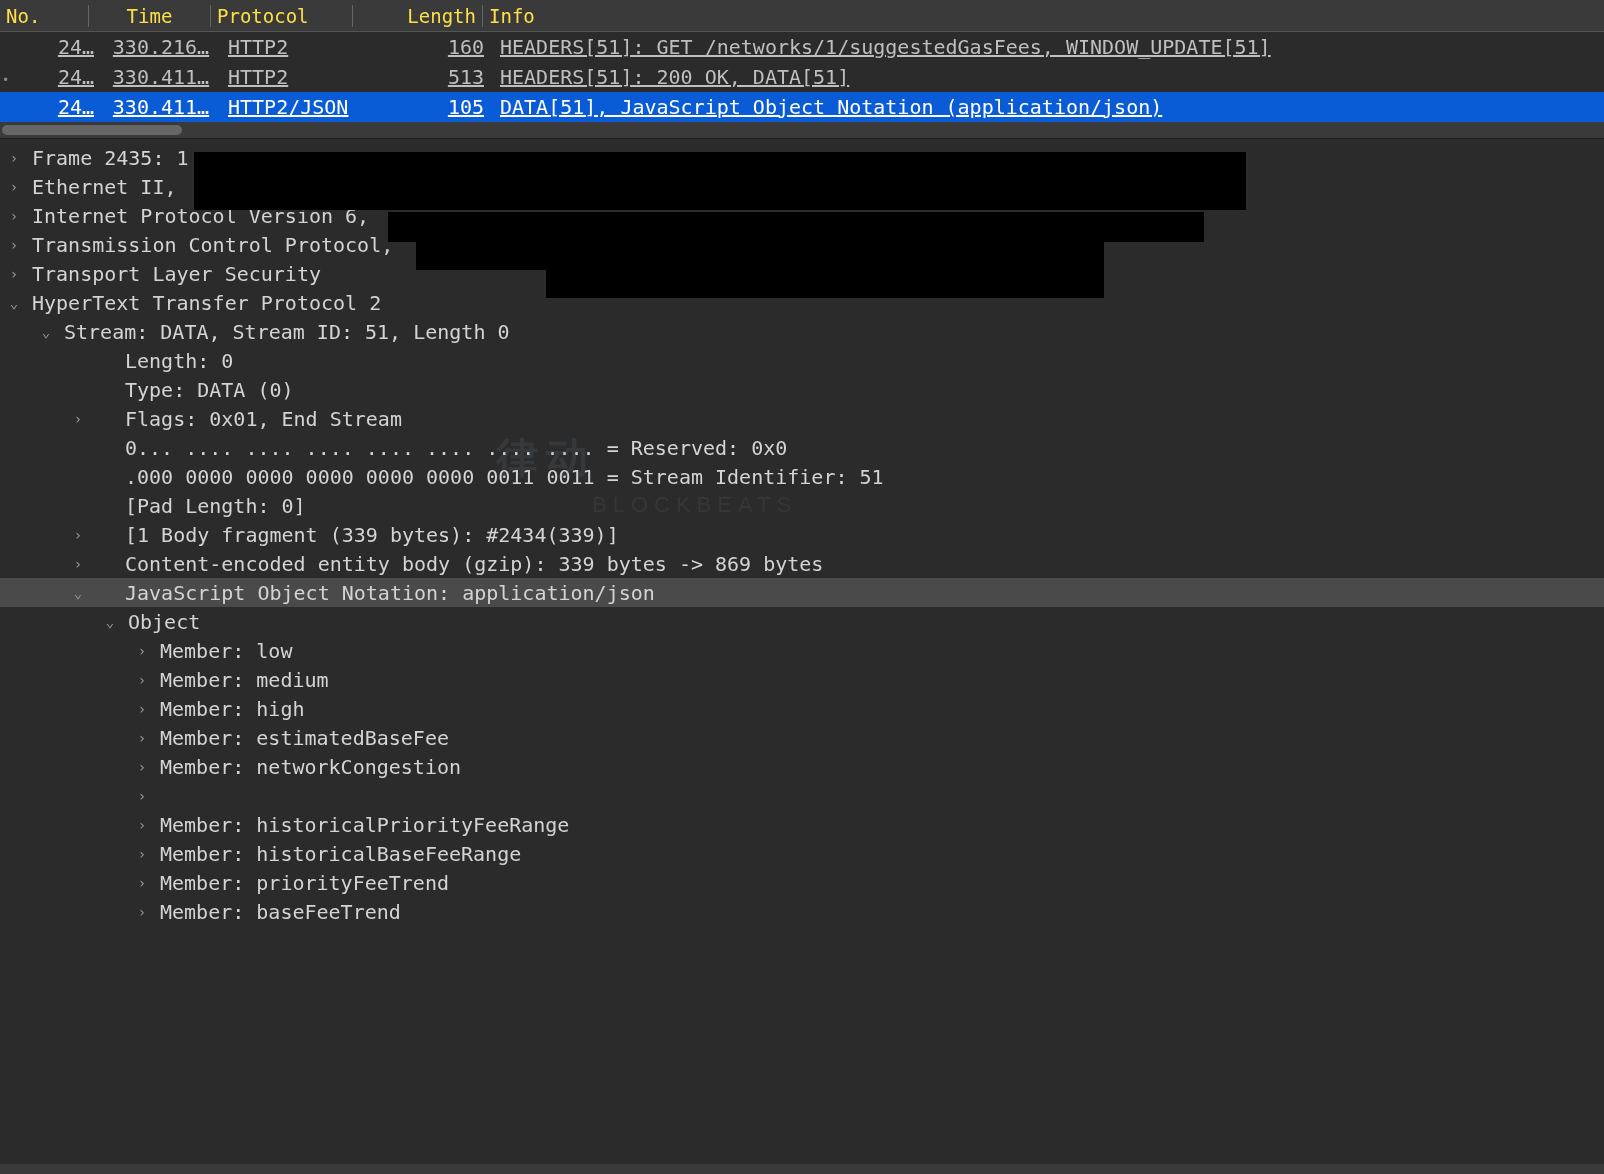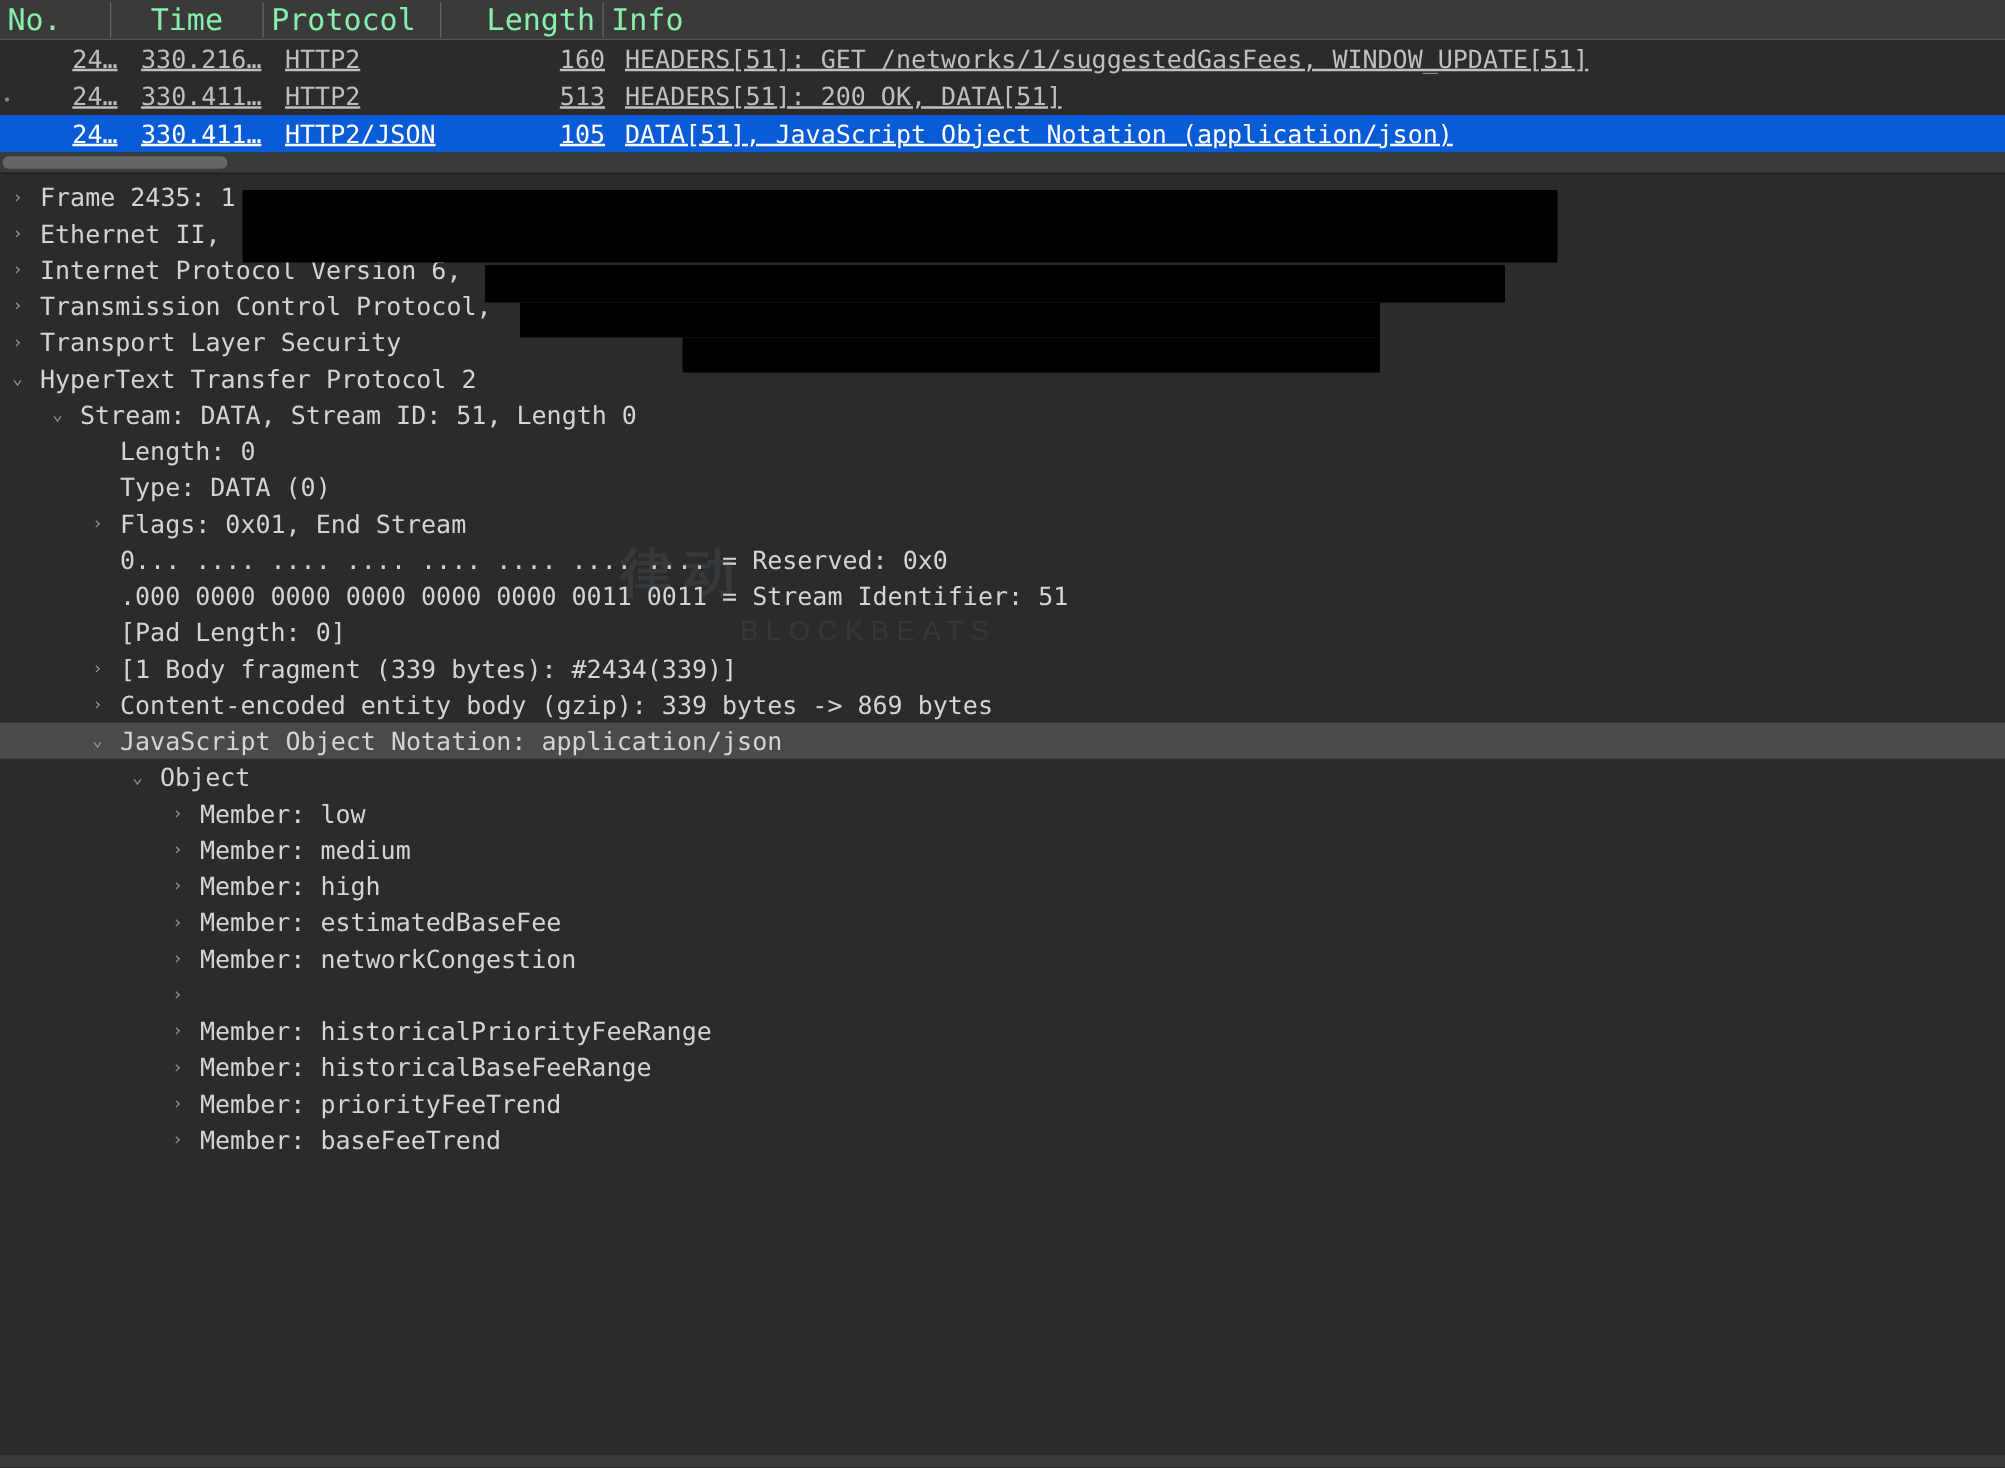--- a/index.html
+++ b/index.html
@@ -27,22 +27,22 @@
   display: flex;
   background: #3a3a3a;
   border-bottom: 1px solid #555;
   height: 32px;
   align-items: center;
 }
 
 .packet-header .col {
   border-left: 1px solid #666;
   padding: 0 6px;
-  font-size: 24px;
-  color: #86efac;
+  font-size: 19px;
+  color: #fde047;
   white-space: nowrap;
   overflow: hidden;
 }
 
 .packet-header .col:first-child {
   border-left: none;
 }
 
 .col-no { width: 88px; }
 .col-time { width: 122px; text-align: center; }
@@ -109,21 +109,21 @@
   width: 20px;
   display: inline-flex;
   justify-content: center;
   color: #999;
   font-size: 14px;
   flex-shrink: 0;
 }
 
 .indent-0 { padding-left: 4px; }
 .indent-1 { padding-left: 36px; }
-.indent-2 { padding-left: 68px; }
+.indent-2 { padding-left: 68px; gap: 29px; }
 .indent-3 { padding-left: 100px; }
 .indent-4 { padding-left: 132px; }
 
 .tree-text {
   padding-left: 8px;
 }
 
 .redaction {
   position: absolute;
   background: #000;

